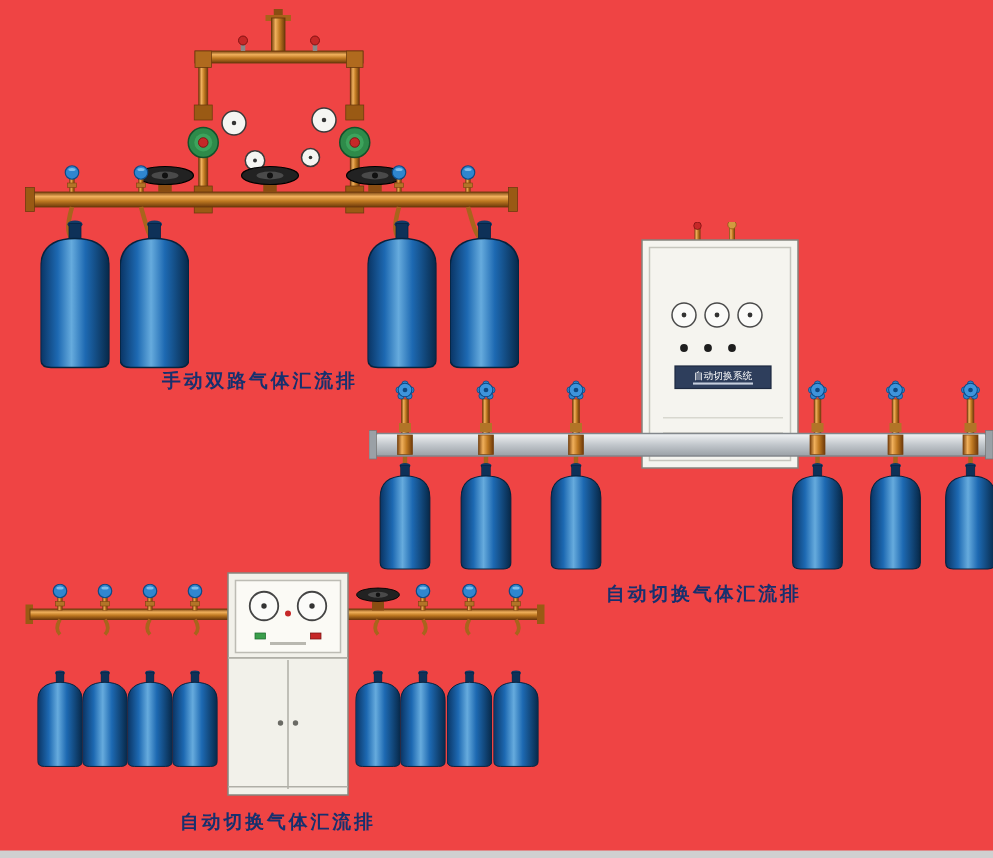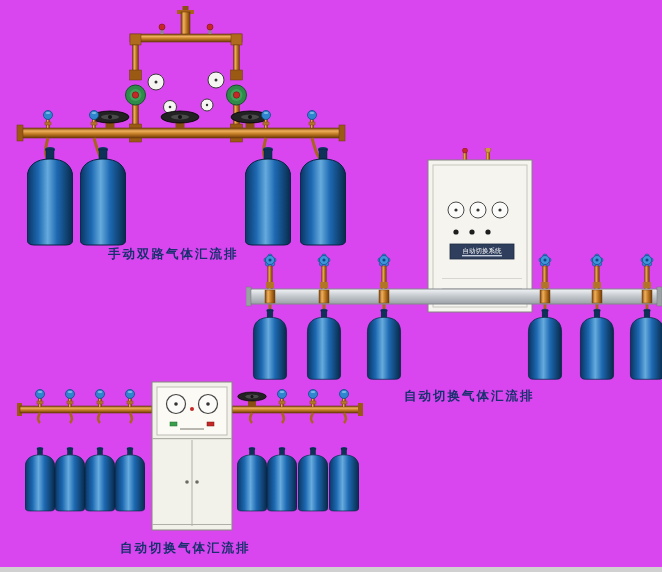--- a/index.html
+++ b/index.html
@@ -1,16 +1,16 @@
 <!DOCTYPE html>
 <html><head>
 <meta charset="utf-8">
 <style>
   html,body{margin:0;padding:0;background:#fff;}
-  #page{position:relative;width:662px;height:572px;background:#d946ef;overflow:hidden;
+  #page{position:relative;width:662px;height:572px;background:#ef4444;overflow:hidden;
         font-family:"Liberation Sans","DejaVu Sans",sans-serif;}
   .scene{position:absolute;}
   .caption{position:absolute;font-weight:bold;font-size:12.5px;letter-spacing:2px;
            color:#17306e;white-space:nowrap;}
   .bottom-strip{position:absolute;left:0;top:567px;width:662px;height:5px;background:#d0d0d0;}
 </style>
 </head>
 <body>
 
 <div id="page">

